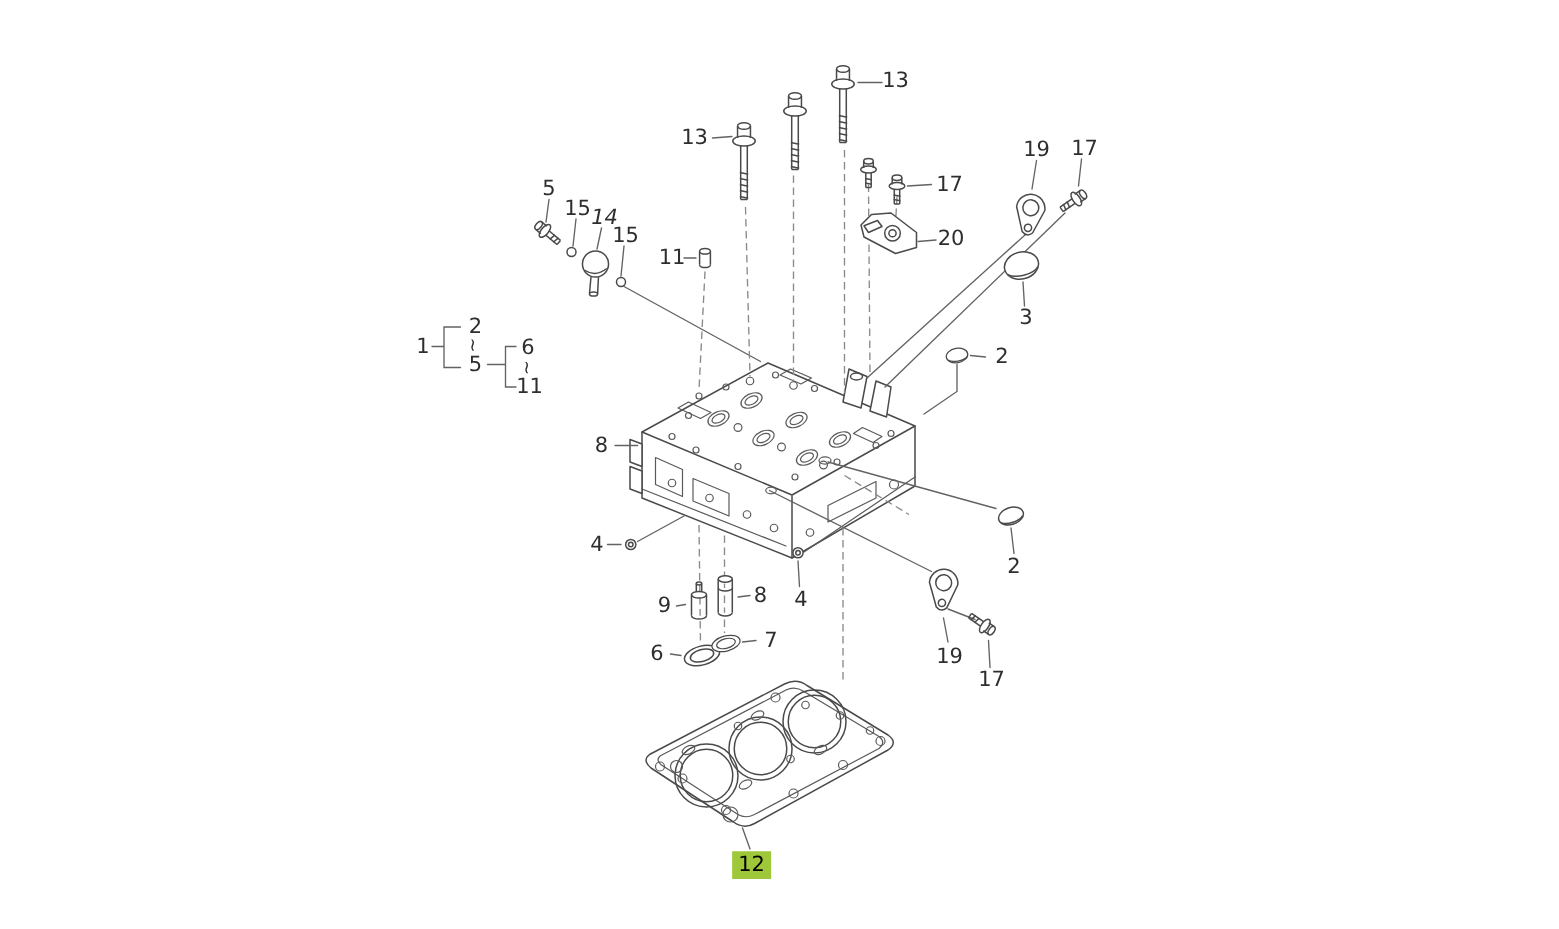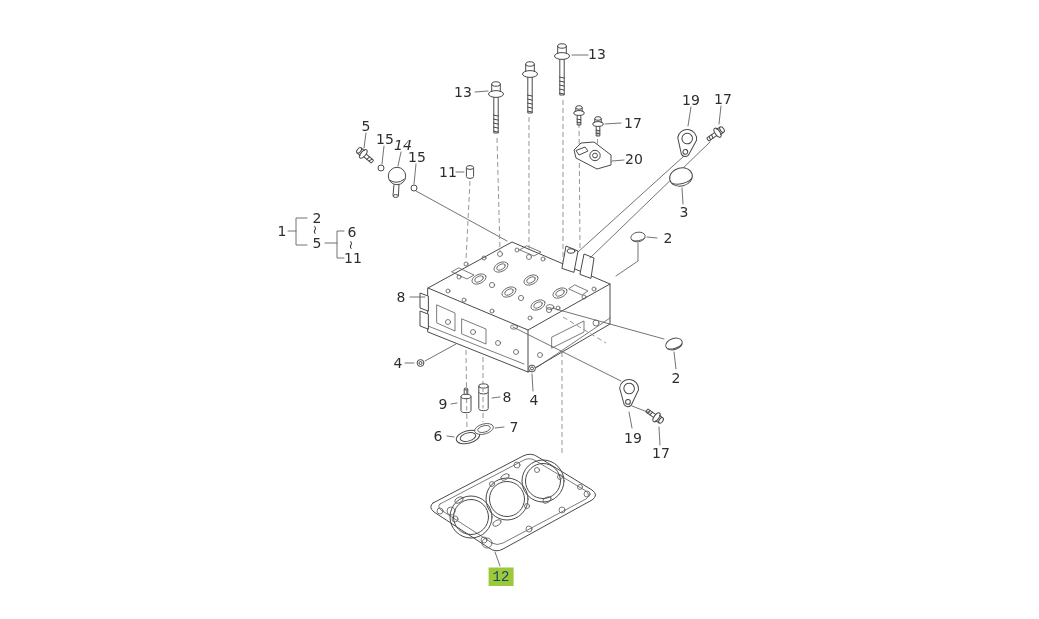--- a/index.html
+++ b/index.html
@@ -296,15 +296,15 @@
       <div class="part-label" style="left: 401px; top: 297px;">8</div>
       <div class="part-label" style="left: 398px; top: 363px;">4</div>
       <div class="part-label" style="left: 443px; top: 404px;">9</div>
       <div class="part-label" style="left: 507px; top: 397px;">8</div>
       <div class="part-label" style="left: 534px; top: 400px;">4</div>
       <div class="part-label" style="left: 438px; top: 436px;">6</div>
       <div class="part-label" style="left: 514px; top: 427px;">7</div>
       <div class="part-label" style="left: 676px; top: 378px;">2</div>
       <div class="part-label" style="left: 633px; top: 438px;">19</div>
       <div class="part-label" style="left: 661px; top: 453px;">17</div>
-      <div class="part-label highlighted" style="left: 501px; top: 577px; background: rgb(158, 200, 58); color: #0c4a6e; font-family: Liberation Mono, monospace;">12</div>
+      <div class="part-label highlighted" style="left: 501px; top: 577px; background: rgb(158, 200, 58); color: #000000;">12</div>
     </div>
 </div>
 
 </body></html>

